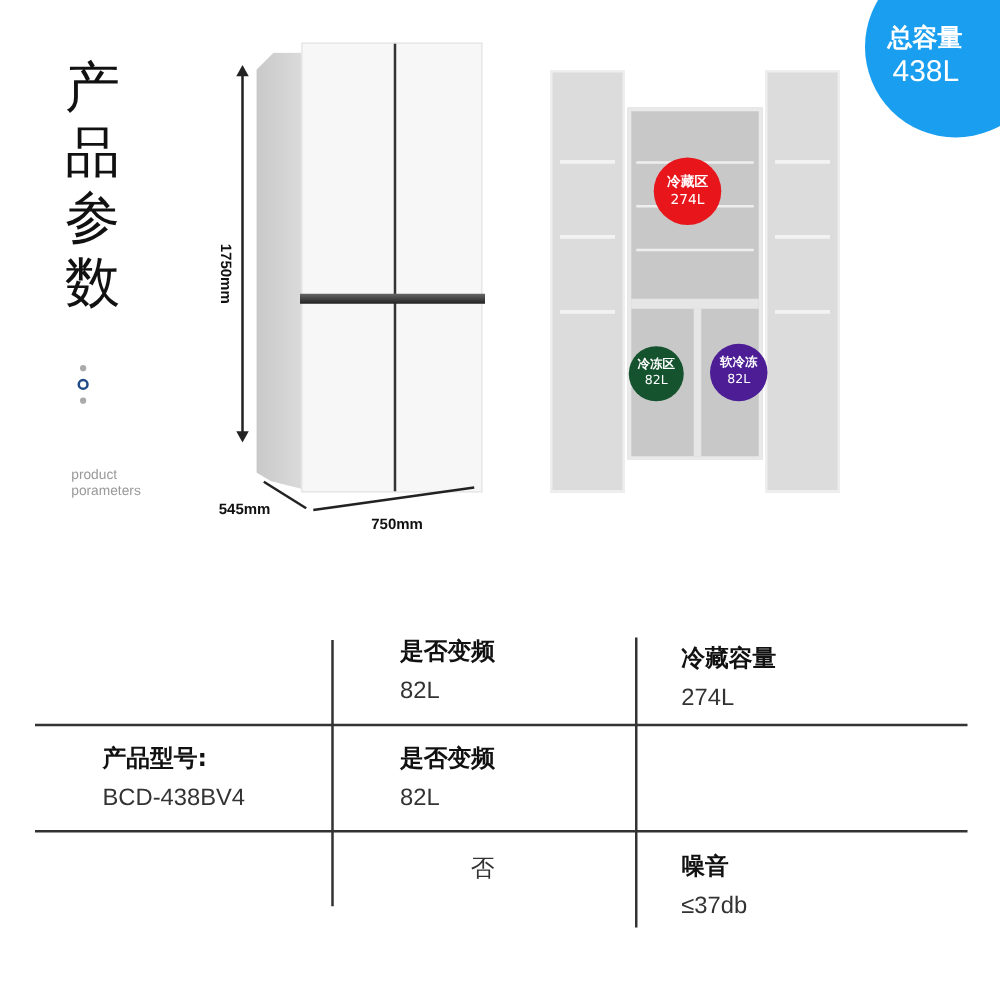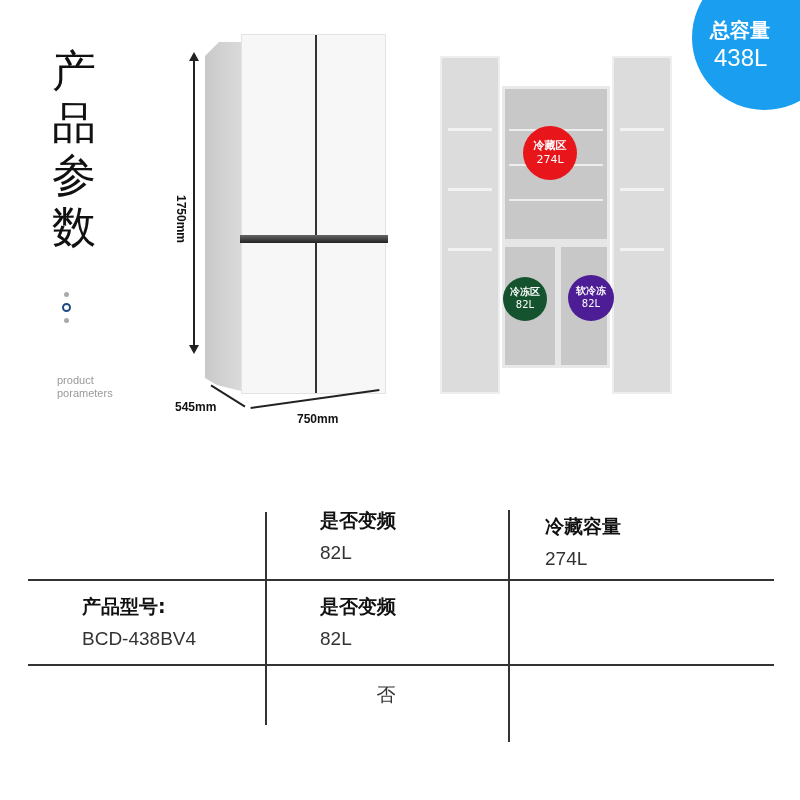--- a/index.html
+++ b/index.html
@@ -140,13 +140,17 @@
   <div class="cell" style="left:320px;top:94px">
       <div class="lbl">是否变频</div>
       <div class="val">82L</div>
     </div>
   <div class="cell" style="left:545px;top:94px">
     </div>
 
   <div class="cell" style="left:336px;top:180px;text-align:center;width:100px">
       <div class="val" style="margin-top:2px">否</div>
     </div>
+  <div class="cell" style="left:545px;top:180px">
+      <div class="lbl">噪音</div>
+      <div class="val">≤37db</div>
+    </div>
 </div>
 
 </body></html>

